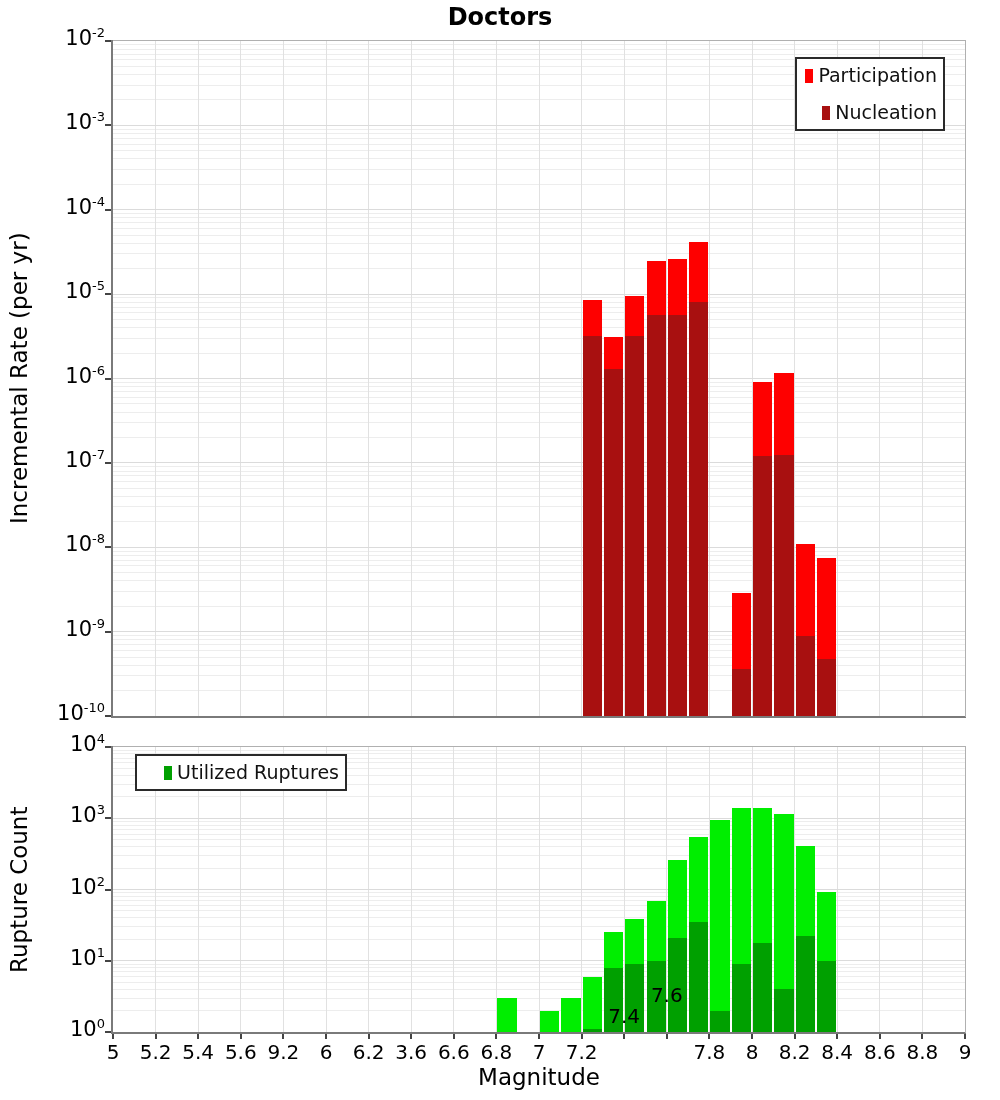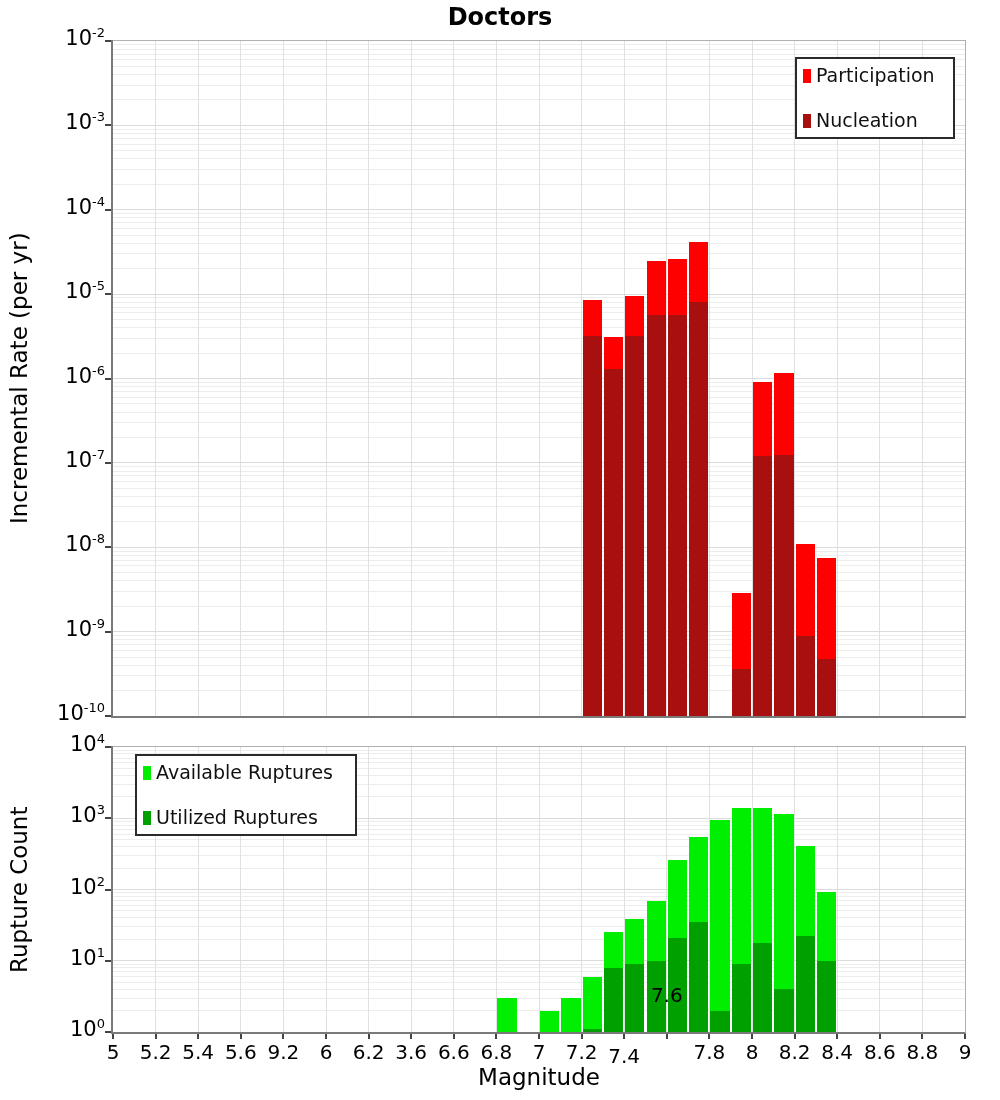--- a/index.html
+++ b/index.html
@@ -31,21 +31,21 @@
     text-align:center;font-size:23px;color:#000;width:30px;
   }
   .ylabel-top{left:6px;top:41px;height:675px;}
   .ylabel-bottom{left:6px;top:747px;height:285px;}
   .xlabel{
     position:absolute;left:113px;top:1064px;width:852px;text-align:center;
     font-size:23px;color:#000;
   }
   .legend{
     position:absolute;background:#ffffff;border:2px solid #2a2a2a;
-    padding:4px 16px 4px 6px;display:flex;flex-direction:column;gap:20px;z-index:5;
+    padding:4px 6px 4px 6px;display:flex;flex-direction:column;gap:12px;z-index:5;align-items:flex-end;
   }
   .legend-top{left:795px;top:57px;width:134px;}
   .legend-bottom{left:135px;top:754px;width:196px;}
   .legend-item{display:flex;align-items:center;gap:5px;font-size:19px;line-height:25px;white-space:nowrap;}
   .swatch{width:8px;height:14px;flex:0 0 8px;}
 </style>
 </head>
 <body>
 
 <div id="fig">
@@ -259,24 +259,20 @@
       <span>Participation</span>
     </div>
     <div class="legend-item">
       <span class="swatch" style="background: rgb(168, 16, 16);"></span>
       <span>Nucleation</span>
     </div>
   </div>
 
   <div class="legend legend-bottom">
     <div class="legend-item">
-      <span class="swatch" style="background: rgb(0, 238, 0);"></span>
-      <span>Available Ruptures</span>
-    </div>
-    <div class="legend-item">
       <span class="swatch" style="background: rgb(0, 160, 0);"></span>
       <span>Utilized Ruptures</span>
     </div>
   </div>
 <div class="axisline" style="left: 111px; top: 40px; width: 2px; height: 678px;"></div>
     <div class="axisline" style="left: 111px; top: 716px; width: 855px; height: 2px;"></div>
     <div class="axisline-light" style="left: 113px; top: 40px; width: 852px; height: 1px;"></div>
     <div class="axisline-light" style="left: 965px; top: 40px; width: 1px; height: 677px;"></div>
     <div class="ytick" style="left: 35px; top: 26px;">10<sup>-2</sup></div>
     <div class="tickmark" style="left: 105px; top: 40px; width: 6px; height: 2px;"></div>
@@ -327,21 +323,21 @@
     <div class="xtick" style="left: 379.2px; top: 1040px;">3.6</div>
     <div class="tickmark" style="left: 410.2px; top: 1034px; width: 2px; height: 5px;"></div>
     <div class="xtick" style="left: 421.8px; top: 1040px;">6.6</div>
     <div class="tickmark" style="left: 452.8px; top: 1034px; width: 2px; height: 5px;"></div>
     <div class="xtick" style="left: 464.4px; top: 1040px;">6.8</div>
     <div class="tickmark" style="left: 495.4px; top: 1034px; width: 2px; height: 5px;"></div>
     <div class="xtick" style="left: 507px; top: 1040px;">7</div>
     <div class="tickmark" style="left: 538px; top: 1034px; width: 2px; height: 5px;"></div>
     <div class="xtick" style="left: 549.6px; top: 1040px;">7.2</div>
     <div class="tickmark" style="left: 580.6px; top: 1034px; width: 2px; height: 5px;"></div>
-    <div class="xtick" style="left: 592.2px; top: 1044px;">7.4</div>
+    <div class="xtick" style="left: 592.2px; top: 1004px;">7.4</div>
     <div class="tickmark" style="left: 623.2px; top: 1034px; width: 2px; height: 5px;"></div>
     <div class="xtick" style="left: 634.8px; top: 983px;">7.6</div>
     <div class="tickmark" style="left: 665.8px; top: 1034px; width: 2px; height: 5px;"></div>
     <div class="xtick" style="left: 677.4px; top: 1040px;">7.8</div>
     <div class="tickmark" style="left: 708.4px; top: 1034px; width: 2px; height: 5px;"></div>
     <div class="xtick" style="left: 720px; top: 1040px;">8</div>
     <div class="tickmark" style="left: 751px; top: 1034px; width: 2px; height: 5px;"></div>
     <div class="xtick" style="left: 762.6px; top: 1040px;">8.2</div>
     <div class="tickmark" style="left: 793.6px; top: 1034px; width: 2px; height: 5px;"></div>
     <div class="xtick" style="left: 805.2px; top: 1040px;">8.4</div>

